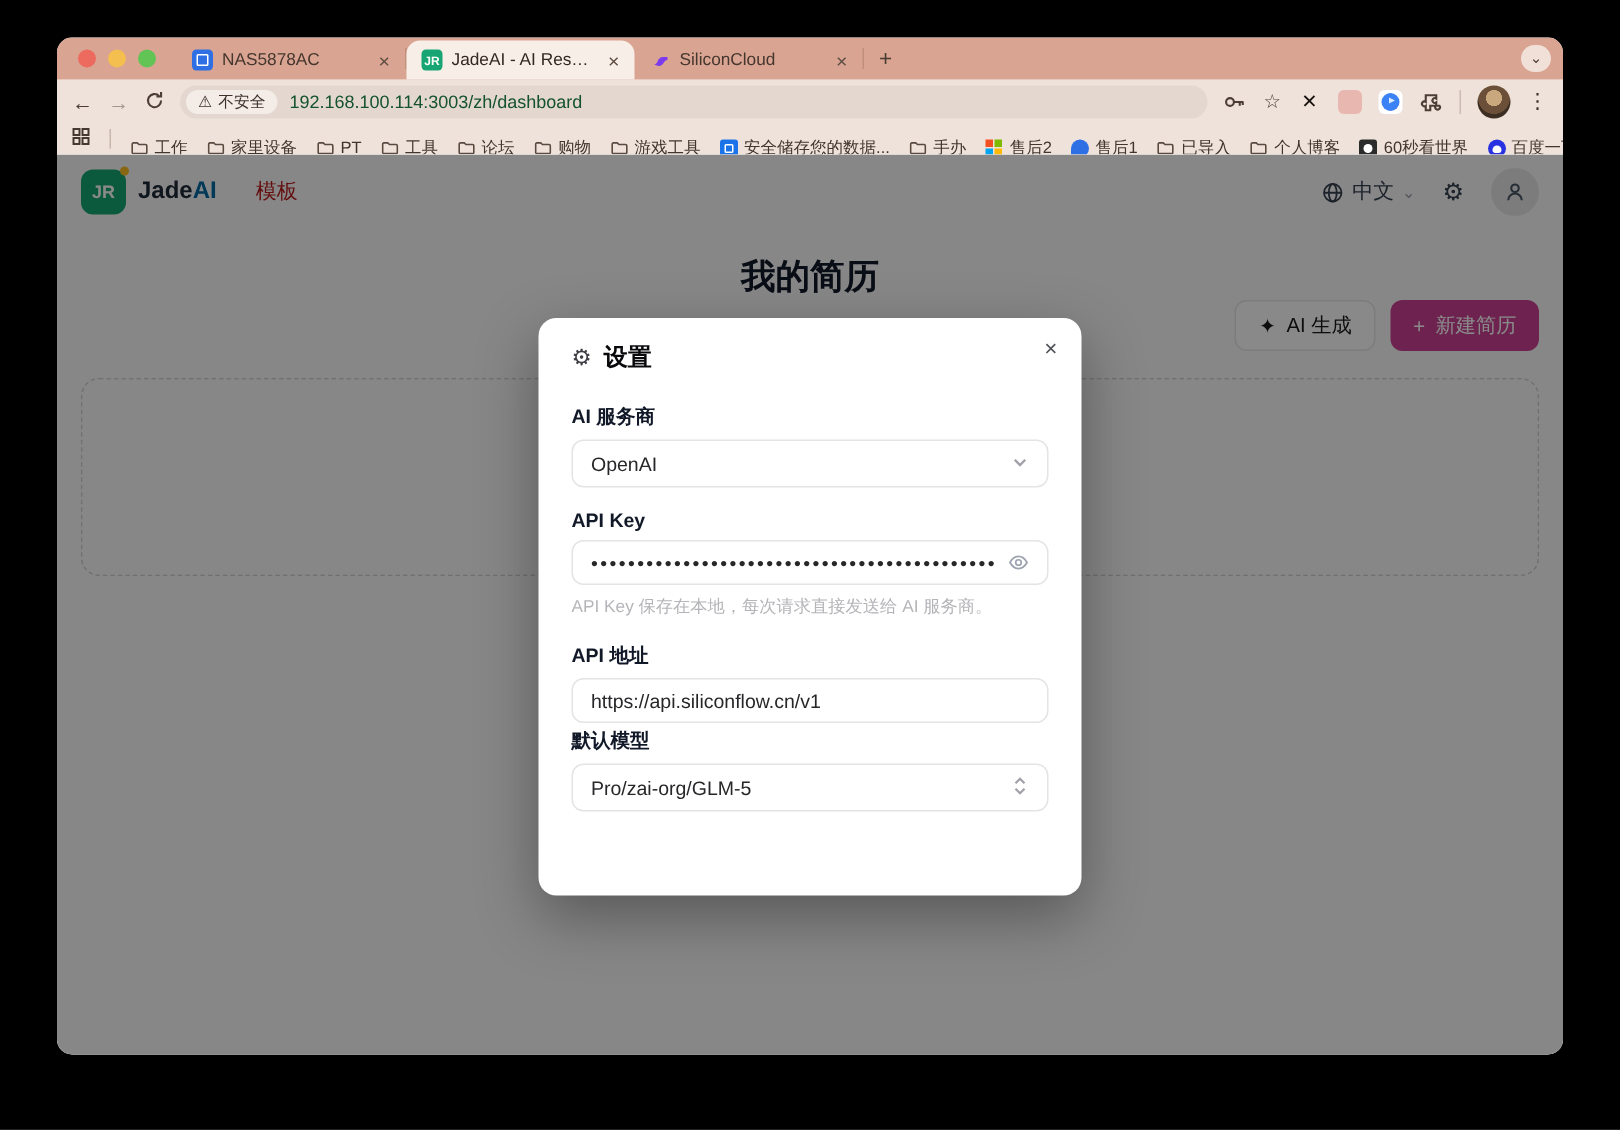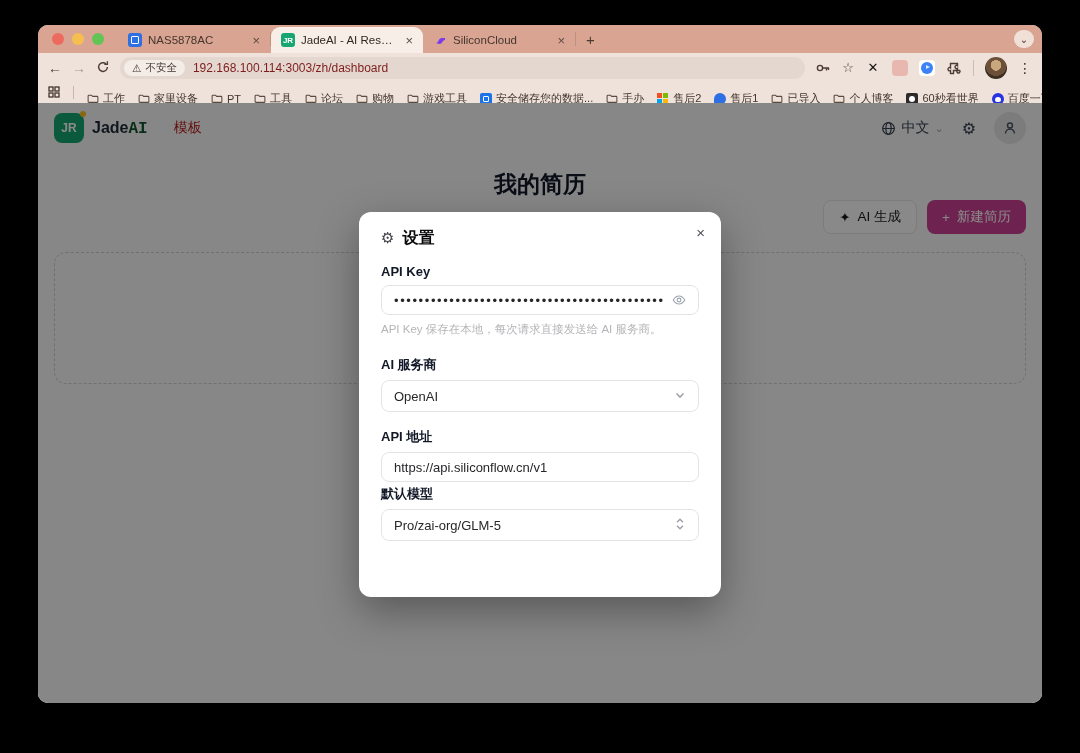--- a/index.html
+++ b/index.html
@@ -28,21 +28,21 @@
     border-radius:9px; display:flex; align-items:center; justify-content:center; font-size:10px; color:#4a3a31; cursor:pointer; }
 
   
   .toolbar { height:29px; background:#eee2da; display:flex; align-items:center; padding:0 10px; gap:10px; flex-shrink:0; }
   .navbtn { font-size:14px; color:#4c3e35; cursor:pointer; line-height:1; }
   .navbtn.dim { opacity:.45; }
   .addressbar { flex:1; height:22px; background:#e4d7d0; border-radius:11px; display:flex; align-items:center;
     padding:0 10px 0 4px; gap:8px; min-width:0; }
   .secbadge { height:16px; background:#f3ece7; border-radius:8px; display:flex; align-items:center; gap:4px;
     padding:0 8px; font-size:10.5px; color:#3e332c; flex-shrink:0; cursor:pointer; }
-  .url { font-size:12px; color:#7f1d1d; white-space:nowrap; overflow:hidden; }
+  .url { font-size:12px; color:#14532d; white-space:nowrap; overflow:hidden; }
   .tb-icons { display:flex; align-items:center; gap:11px; flex-shrink:0; color:#4c3e35; }
   .tb-icons svg { display:block; }
   .tbsep { width:1px; height:16px; background:#cbbcb3; }
   .star { font-size:13px; cursor:pointer; }
   .ext { width:16px; height:16px; border-radius:4px; display:flex; align-items:center; justify-content:center; cursor:pointer; }
   .ext-x { font-weight:bold; font-size:13px; color:#17120e; }
   .ext-pink { background:#e8b7b0; }
   .ext-blue { background:#fff; }
   .ext-blue .dot { width:12px; height:12px; border-radius:50%; background:#3b82f6; position:relative; }
   .ext-blue .dot::after { content:""; position:absolute; left:4.5px; top:3.5px; border-left:4px solid #dbeafe; border-top:2.5px solid transparent; border-bottom:2.5px solid transparent; }
@@ -67,21 +67,21 @@
   .bmicon.baidu::after { content:""; position:absolute; left:3px; top:4px; width:6px; height:5px; background:#fff; border-radius:3px 3px 2px 2px; }
 
   
   .page { flex:1; position:relative; background:#fafafa; overflow:hidden; }
   .appheader { height:50px; display:flex; align-items:center; padding:0 16px; gap:26px; }
   .logo { display:flex; align-items:center; gap:8px; cursor:pointer; }
   .logomark { width:30px; height:30px; border-radius:8px; background:#17a673; color:#fff; font-weight:bold;
     font-size:12px; display:flex; align-items:center; justify-content:center; position:relative; }
   .logomark::after { content:""; position:absolute; right:-2px; top:-2px; width:6px; height:6px; border-radius:50%; background:#fbbf24; }
   .brand { font-size:16px; font-weight:bold; color:#1f2937; }
-  .brand .ai { color:#14532d;font-family:Liberation Mono, monospace; }
+  .brand .ai { color:#0369a1; }
   .nav-item { font-size:14px; color:#b91c1c; cursor:pointer; }
   .hdr-right { margin-left:auto; display:flex; align-items:center; gap:18px; color:#374151; }
   .langsel { display:flex; align-items:center; gap:5px; font-size:14px; cursor:pointer; }
   .gear { font-size:16px; cursor:pointer; }
   .avatar-app { width:32px; height:32px; border-radius:50%; background:#e5e5e8; display:flex; align-items:center; justify-content:center; cursor:pointer; }
 
   .titlerow { display:flex; align-items:center; padding:16px 16px 0 16px;flex-direction:column; }
   .pagetitle { font-size:23px; font-weight:bold; color:#111827; }
   .titlebtns { margin-left:auto; display:flex; gap:10px; align-items:center; }
   .btn { height:34px; border-radius:8px; display:flex; align-items:center; gap:7px; padding:0 15px;
@@ -338,46 +338,46 @@
   </div>
 
   <div class="modal">
     <span class="modal-close">×</span>
     <div class="modal-head">
       <span class="mgear">⚙</span>
       <span class="modal-title">设置</span>
     </div>
 
 
+    <div class="fgroup first">
+      <div class="flabel">AI 服务商</div>
+      <div class="control">
+        <span>OpenAI</span>
+        <span class="chev">
+          <svg width="12" height="12" viewBox="0 0 12 12" fill="none" stroke="#a1a1aa" stroke-width="1.6">
+              <path d="M2.5 4.5 L6 8 L9.5 4.5"></path>
+            </svg>
+        </span>
+      </div>
+    </div>
+
     <div class="fgroup">
       <div class="flabel">API Key</div>
       <div class="control" style="height:30px;">
         <input class="keyinput" type="text" readonly="" value="••••••••••••••••••••••••••••••••••••••••••••" style="">
         <span class="eye">
           <svg width="14" height="14" viewBox="0 0 16 16" fill="none" stroke="#9ca3af" stroke-width="1.3">
               <path d="M1.5 8 C3.3 4.8 5.5 3.4 8 3.4 s4.7 1.4 6.5 4.6 C12.7 11.2 10.5 12.6 8 12.6 S3.3 11.2 1.5 8 Z"></path>
               <circle cx="8" cy="8" r="2.1"></circle>
             </svg>
         </span>
       </div>
       <div class="helper">API Key 保存在本地，每次请求直接发送给 AI 服务商。</div>
     </div>
 
-    <div class="fgroup first">
-      <div class="flabel">AI 服务商</div>
-      <div class="control">
-        <span>OpenAI</span>
-        <span class="chev">
-          <svg width="12" height="12" viewBox="0 0 12 12" fill="none" stroke="#a1a1aa" stroke-width="1.6">
-              <path d="M2.5 4.5 L6 8 L9.5 4.5"></path>
-            </svg>
-        </span>
-      </div>
-    </div>
-
     <div class="fgroup" style="margin-top:16px;">
       <div class="flabel">API 地址</div>
       <div class="control" style="height:30px;">
         <input type="text" value="https://api.siliconflow.cn/v1" style="">
       </div>
     </div>
 
     <div class="fgroup" style="margin-top:3px;">
       <div class="flabel">默认模型</div>
       <div class="control">

